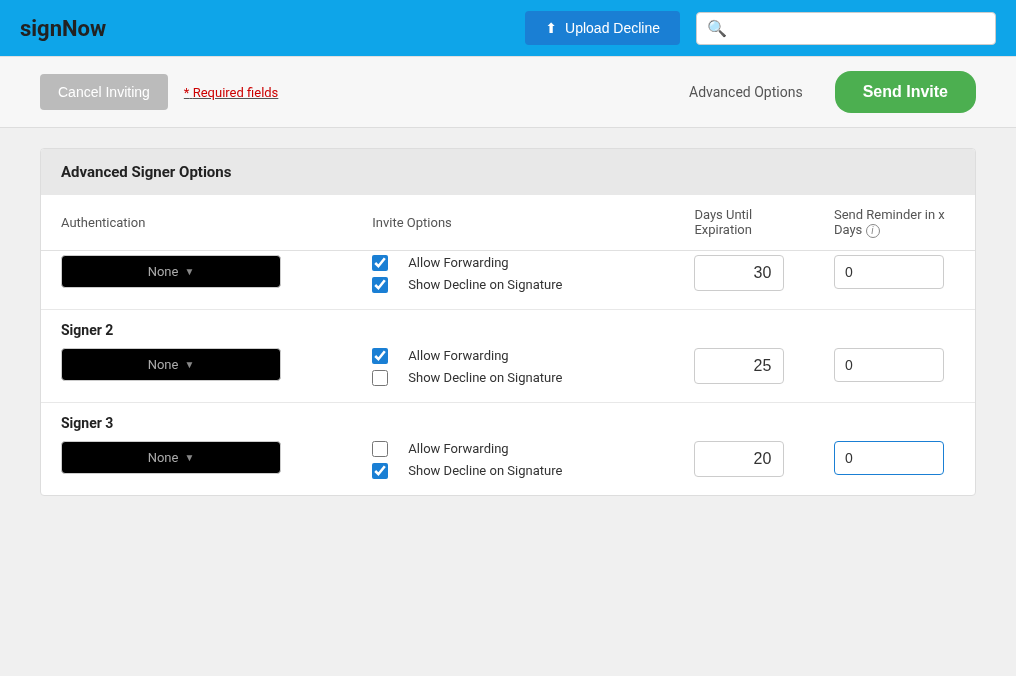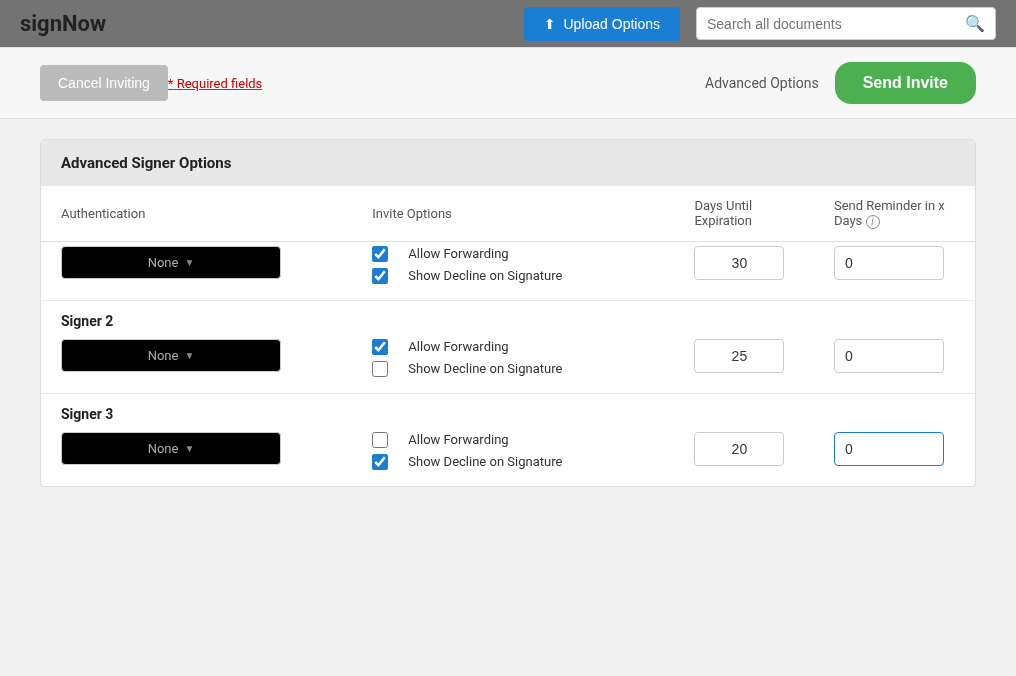--- a/index.html
+++ b/index.html
@@ -1,24 +1,24 @@
 <!DOCTYPE html>
 <html><head>
   <meta charset="utf-8">
   <style>
     * { box-sizing: border-box; margin: 0; padding: 0; }
     body { font-family: -apple-system, BlinkMacSystemFont, 'Segoe UI', Roboto, Arial, sans-serif; background: #f0f0f0; color: #333; font-size: 14px; }
 
     
     .header {
-      background: #737373;
+      background: #0ea5e9;
       display: flex;
       align-items: center;
       padding: 0 20px;
-      height: 48px;
+      height: 57px;
       border-bottom: 1px solid #e0e0e0;
     }
     .logo {
       font-size: 22px;
       font-weight: 700;
       color: #222;
       margin-right: auto;
     }
     .upload-btn {
       background: #1a7fd4;
@@ -52,20 +52,21 @@
     }
     .search-icon { color: #999; font-size: 16px; }
 
     
     .toolbar {
       background: #f7f7f7;
       border-bottom: 1px solid #ddd;
       display: flex;
       align-items: center;
       padding: 14px 40px;
+      gap: 16px;
     }
     .cancel-btn {
       background: #bbb;
       color: #fff;
       border: none;
       border-radius: 4px;
       padding: 10px 18px;
       font-size: 14px;
       cursor: pointer;
     }
@@ -184,24 +185,24 @@
       width: 16px;
       height: 16px;
       accent-color: #1a7fd4;
       cursor: pointer;
     }
 
     .days-input {
       width: 90px;
       border: 1px solid #ccc;
       border-radius: 4px;
-      padding: 8px 24px;
-      font-size: 14px;
+      padding: 8px 12px;
+      font-size: 16px;
       color: #333;
-      text-align: center;
+      text-align: right;
     }
 
     .reminder-input {
       width: 110px;
       border: 1px solid #ccc;
       border-radius: 4px;
       padding: 8px 10px;
       font-size: 14px;
       color: #333;
     }
@@ -237,24 +238,23 @@
       cursor: help;
     }
   </style>
 </head>
 <body>
 
 <div class="header">
   <div class="logo">signNow</div>
   <button class="upload-btn">
     <span>⬆</span>
-    <span>Upload Options</span>
+    <span>Upload Decline</span>
   </button>
   <div class="search-bar">
-    <input type="text" placeholder="Search all documents" style="">
     <span class="search-icon">🔍</span>
   </div>
 </div>
 
 <div class="toolbar">
   <button class="cancel-btn">Cancel Inviting</button>
   <div class="required-fields">
     <span style="color:#c00;">*</span>
     <span>Required fields</span>
   </div>

